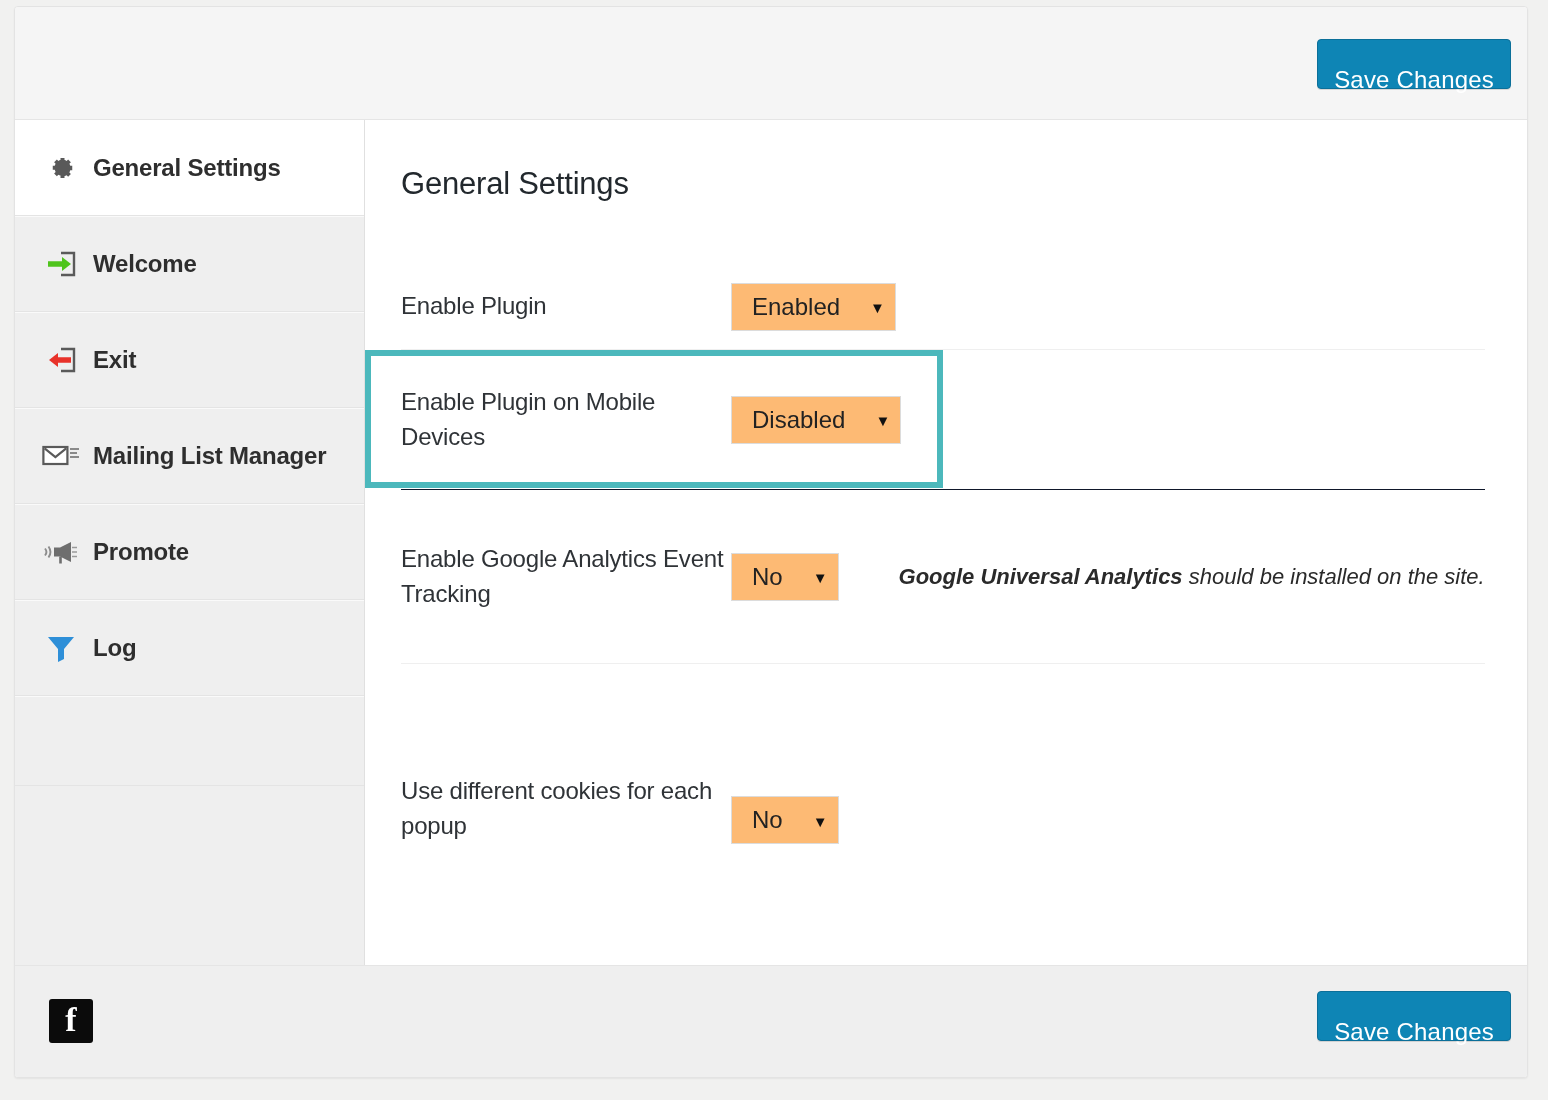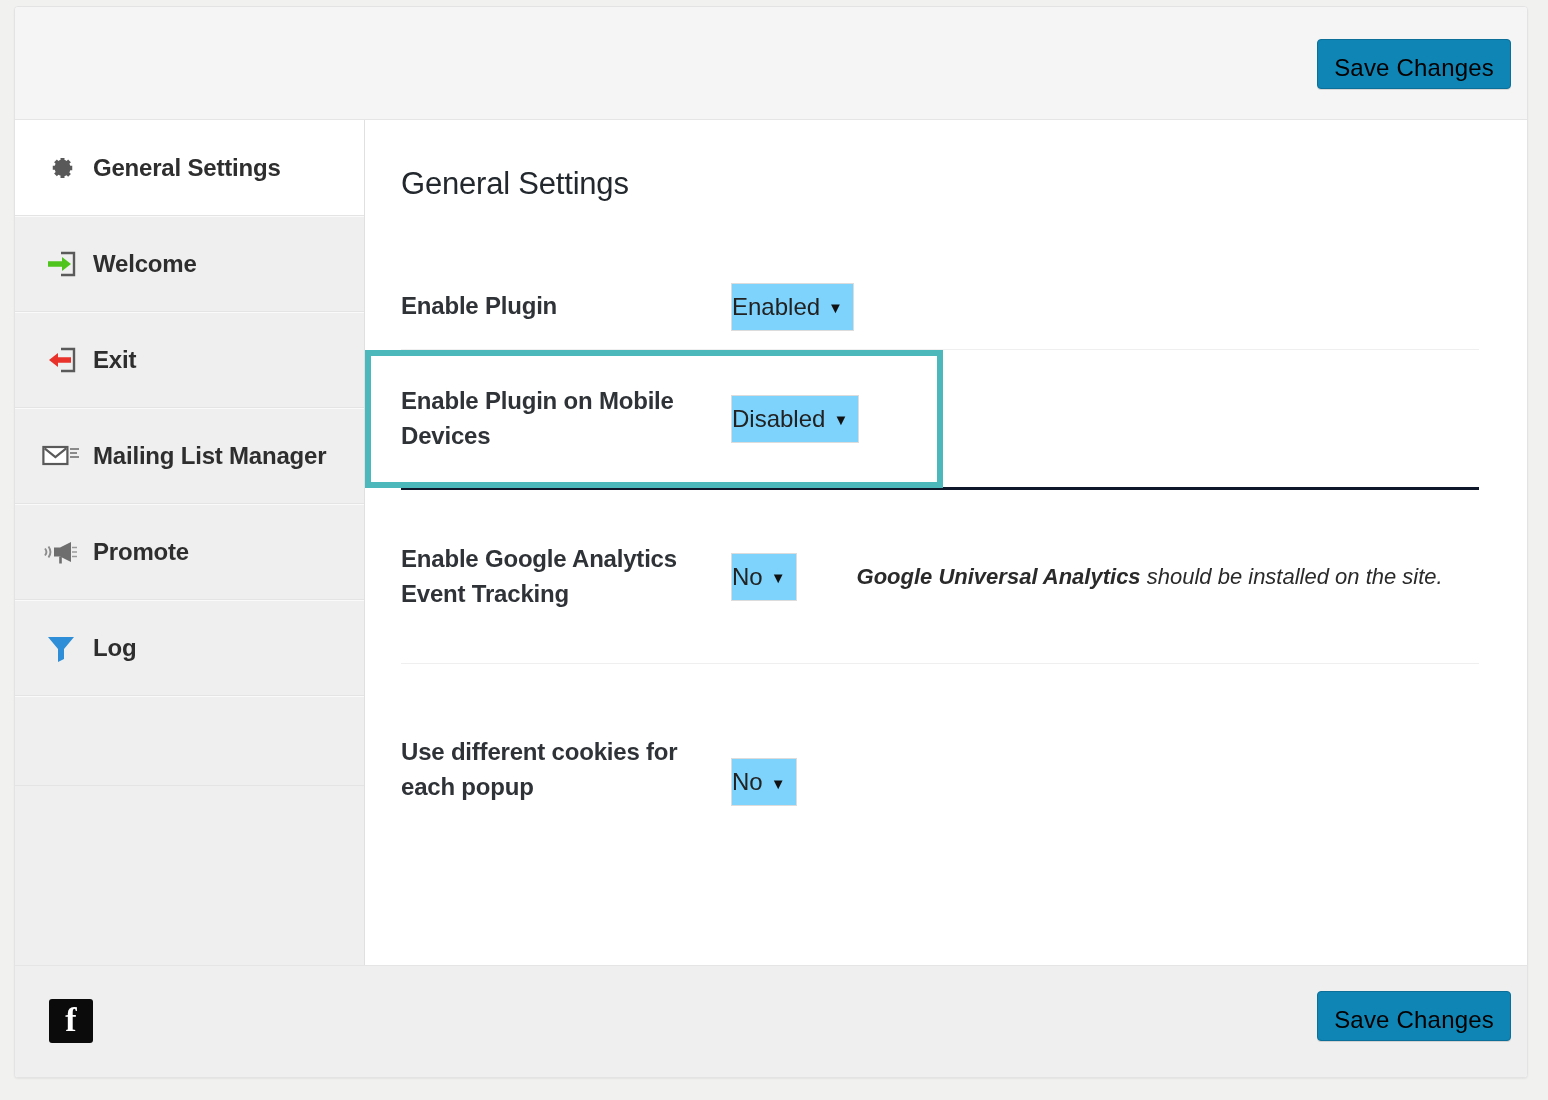--- a/index.html
+++ b/index.html
@@ -34,27 +34,27 @@
   .card-header {
     position: relative;
     height: 113px;
     background: #f5f5f5;
     border-bottom: 1px solid #e5e5e5;
     box-sizing: border-box;
   }
   .btn-save {
     position: absolute;
     background: #0e85b5;
-    color: #000000;
+    color: #ffffff;
     border: 1px solid #0b6f99;
     border-radius: 4px;
     font-size: 24px;
     font-weight: 400;
     letter-spacing: .2px;
-    padding: 4px 16px;
+    padding: 16px 16px;
     height: 50px;
     line-height: 48px;
     cursor: pointer;
     font-family: "Liberation Sans", sans-serif;
     box-shadow: 0 1px 0 rgba(0,0,0,.12);
     white-space: nowrap;
   }
   .btn-save-top { right: 16px; top: 32px; }
   .btn-save-bottom { right: 16px; top: 25px; }
 
@@ -129,55 +129,55 @@
   .form-row {
     display: flex;
     align-items: center;
     border-bottom: 1px solid #efefef;
     padding: 0;
     box-sizing: border-box;
     min-height: 86px;
     margin-right: 48px;
   }
   .form-row.r1 { min-height: 86px; }
-  .form-row.r2 { min-height: 140px; border-bottom: 3px solid #0f172a; }
+  .form-row.r2 { min-height: 140px; border-bottom: 1px solid #0f172a; }
   .form-row.r3 { min-height: 174px; }
-  .form-row.r4 { min-height: 180px; border-bottom: none; align-items: center; padding-top: 18px;}
+  .form-row.r4 { min-height: 180px; border-bottom: none; align-items: flex-end; padding-top: 18px;}
 
   .field-label {
     width: 330px;
     flex: 0 0 330px;
     font-size: 24px;
-    font-weight: bold;
+    font-weight: normal;
     color: #2f3337;
     line-height: 1.45;
     letter-spacing: -.2px;
   }
   .form-row.r4 .field-label { padding-top: 14px; }
 
   .field-control {
     display: flex;
     align-items: center;
     gap: 16px;
   }
   .form-row.r4 .field-control { padding-top: 38px; }
 
   .select {
     display: inline-flex;
     align-items: center;
     justify-content: space-between;
-    background: #7dd3fc;
+    background: #fdba74;
     border: 1px solid #dcdcdc;
     height: 48px;
-    padding: 0 10px 0 0;
+    padding: 0 10px 0 20px;
     box-sizing: border-box;
     font-size: 24px;
     color: #222;
     cursor: pointer;
-    gap: 8px;
+    gap: 30px;
     white-space: nowrap;
   }
   .select .caret {
     font-size: 15px;
     line-height: 1;
     color: #111;
     transform: translateY(1px);
   }
 
   .field-hint {

